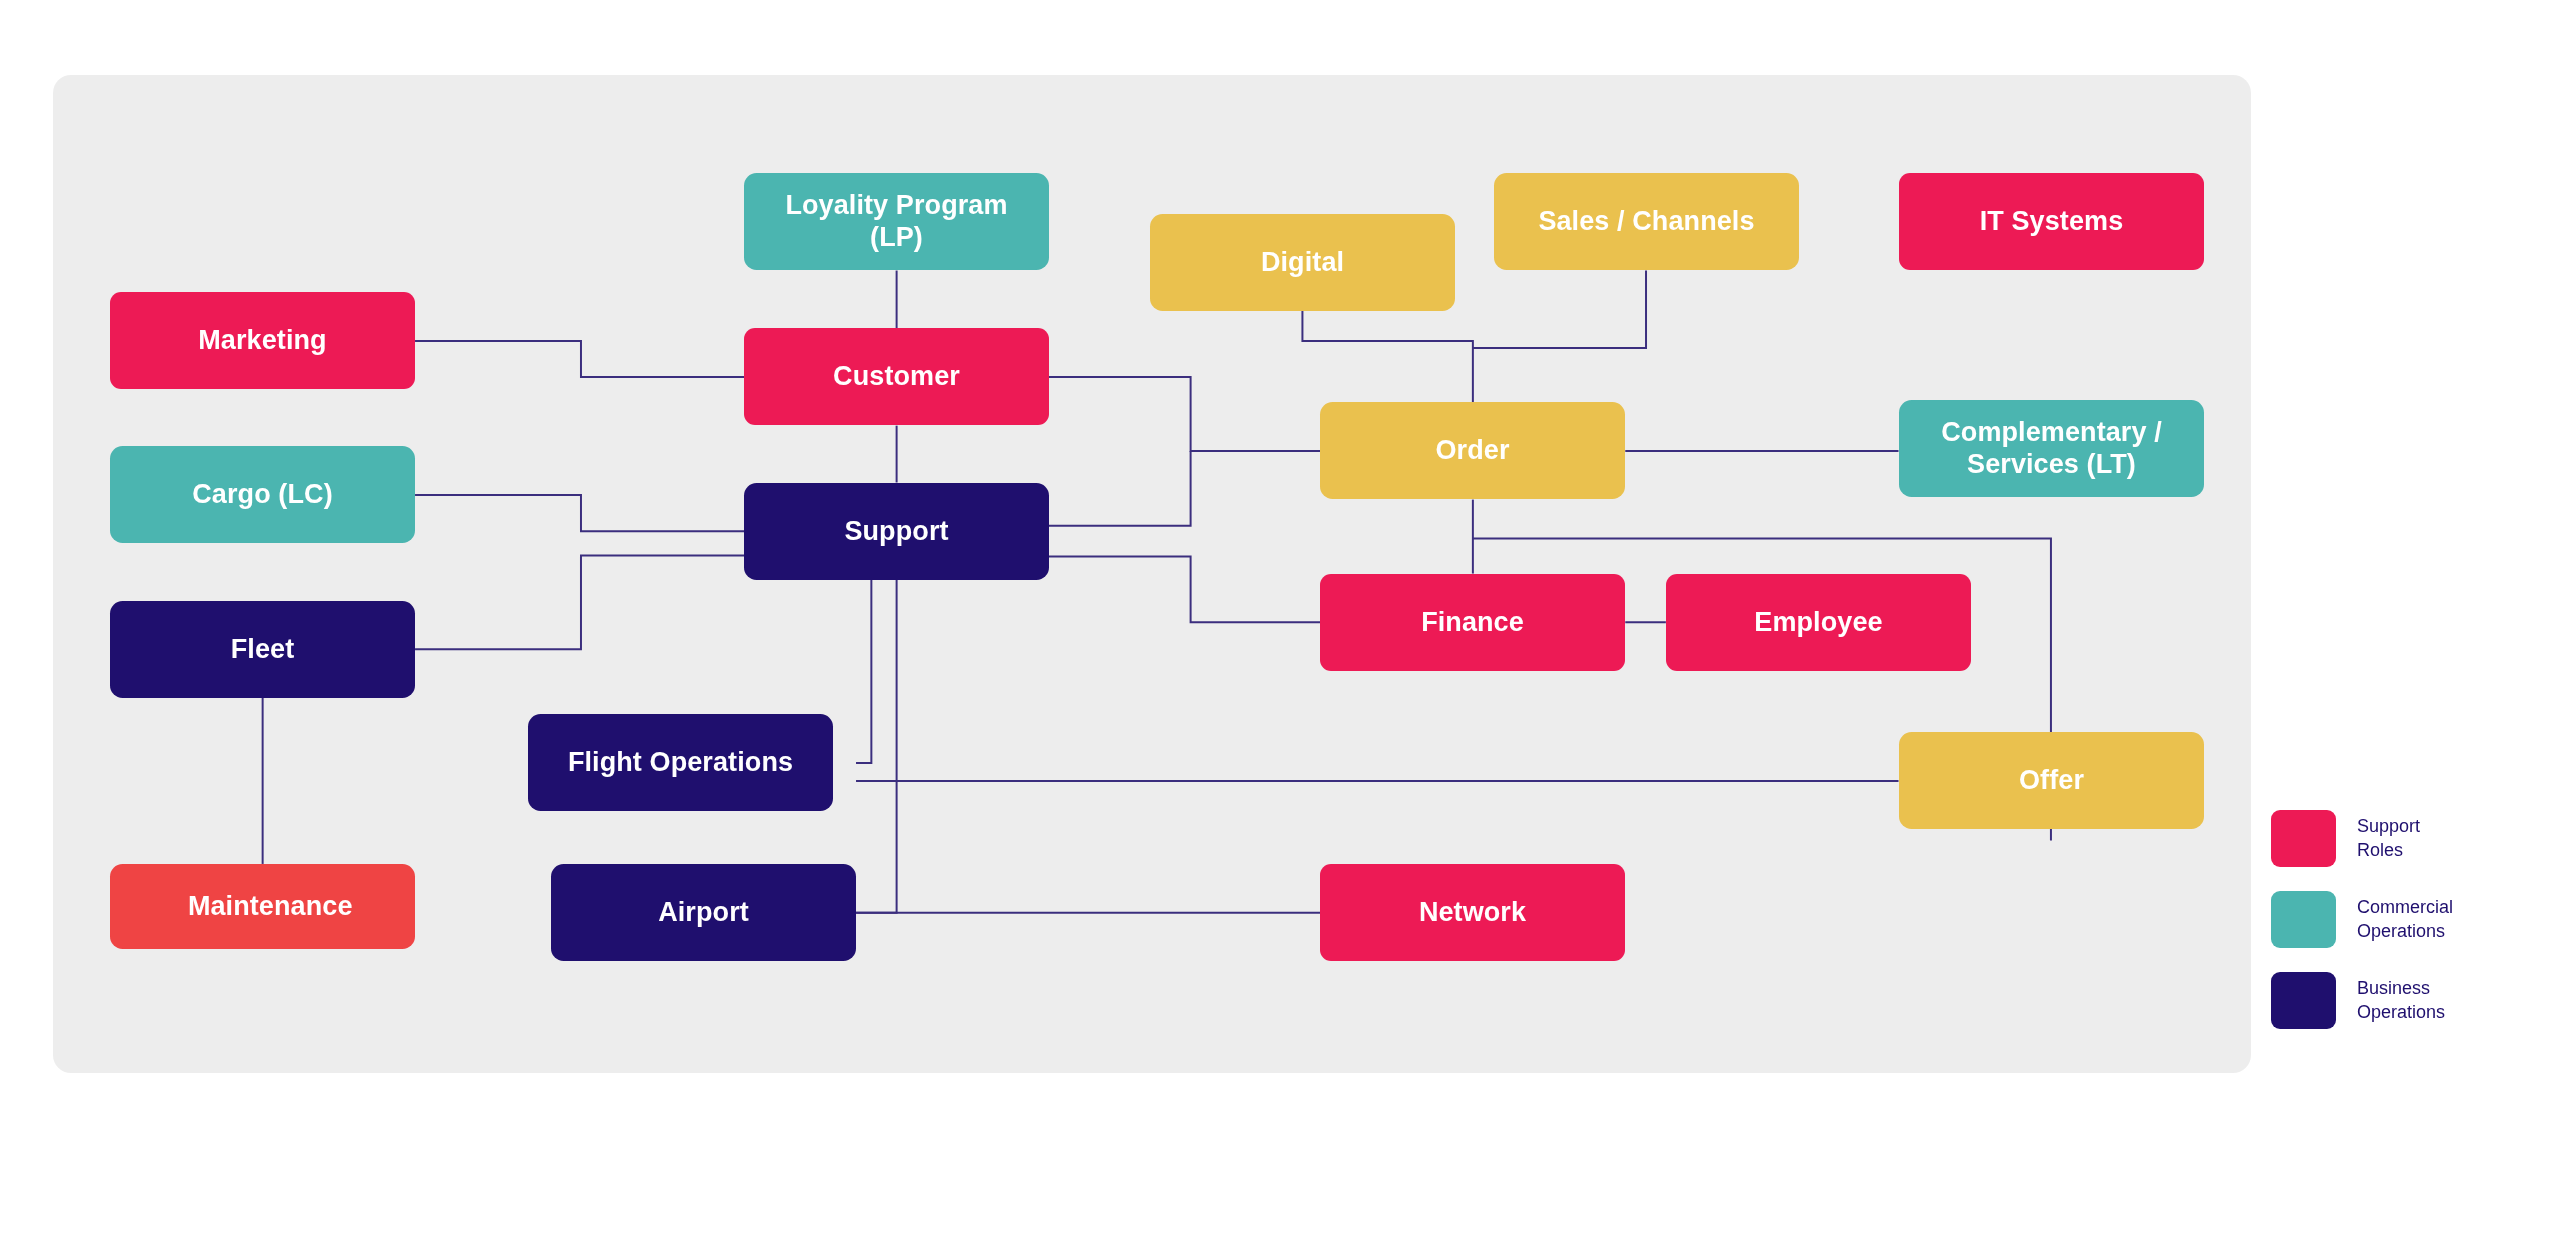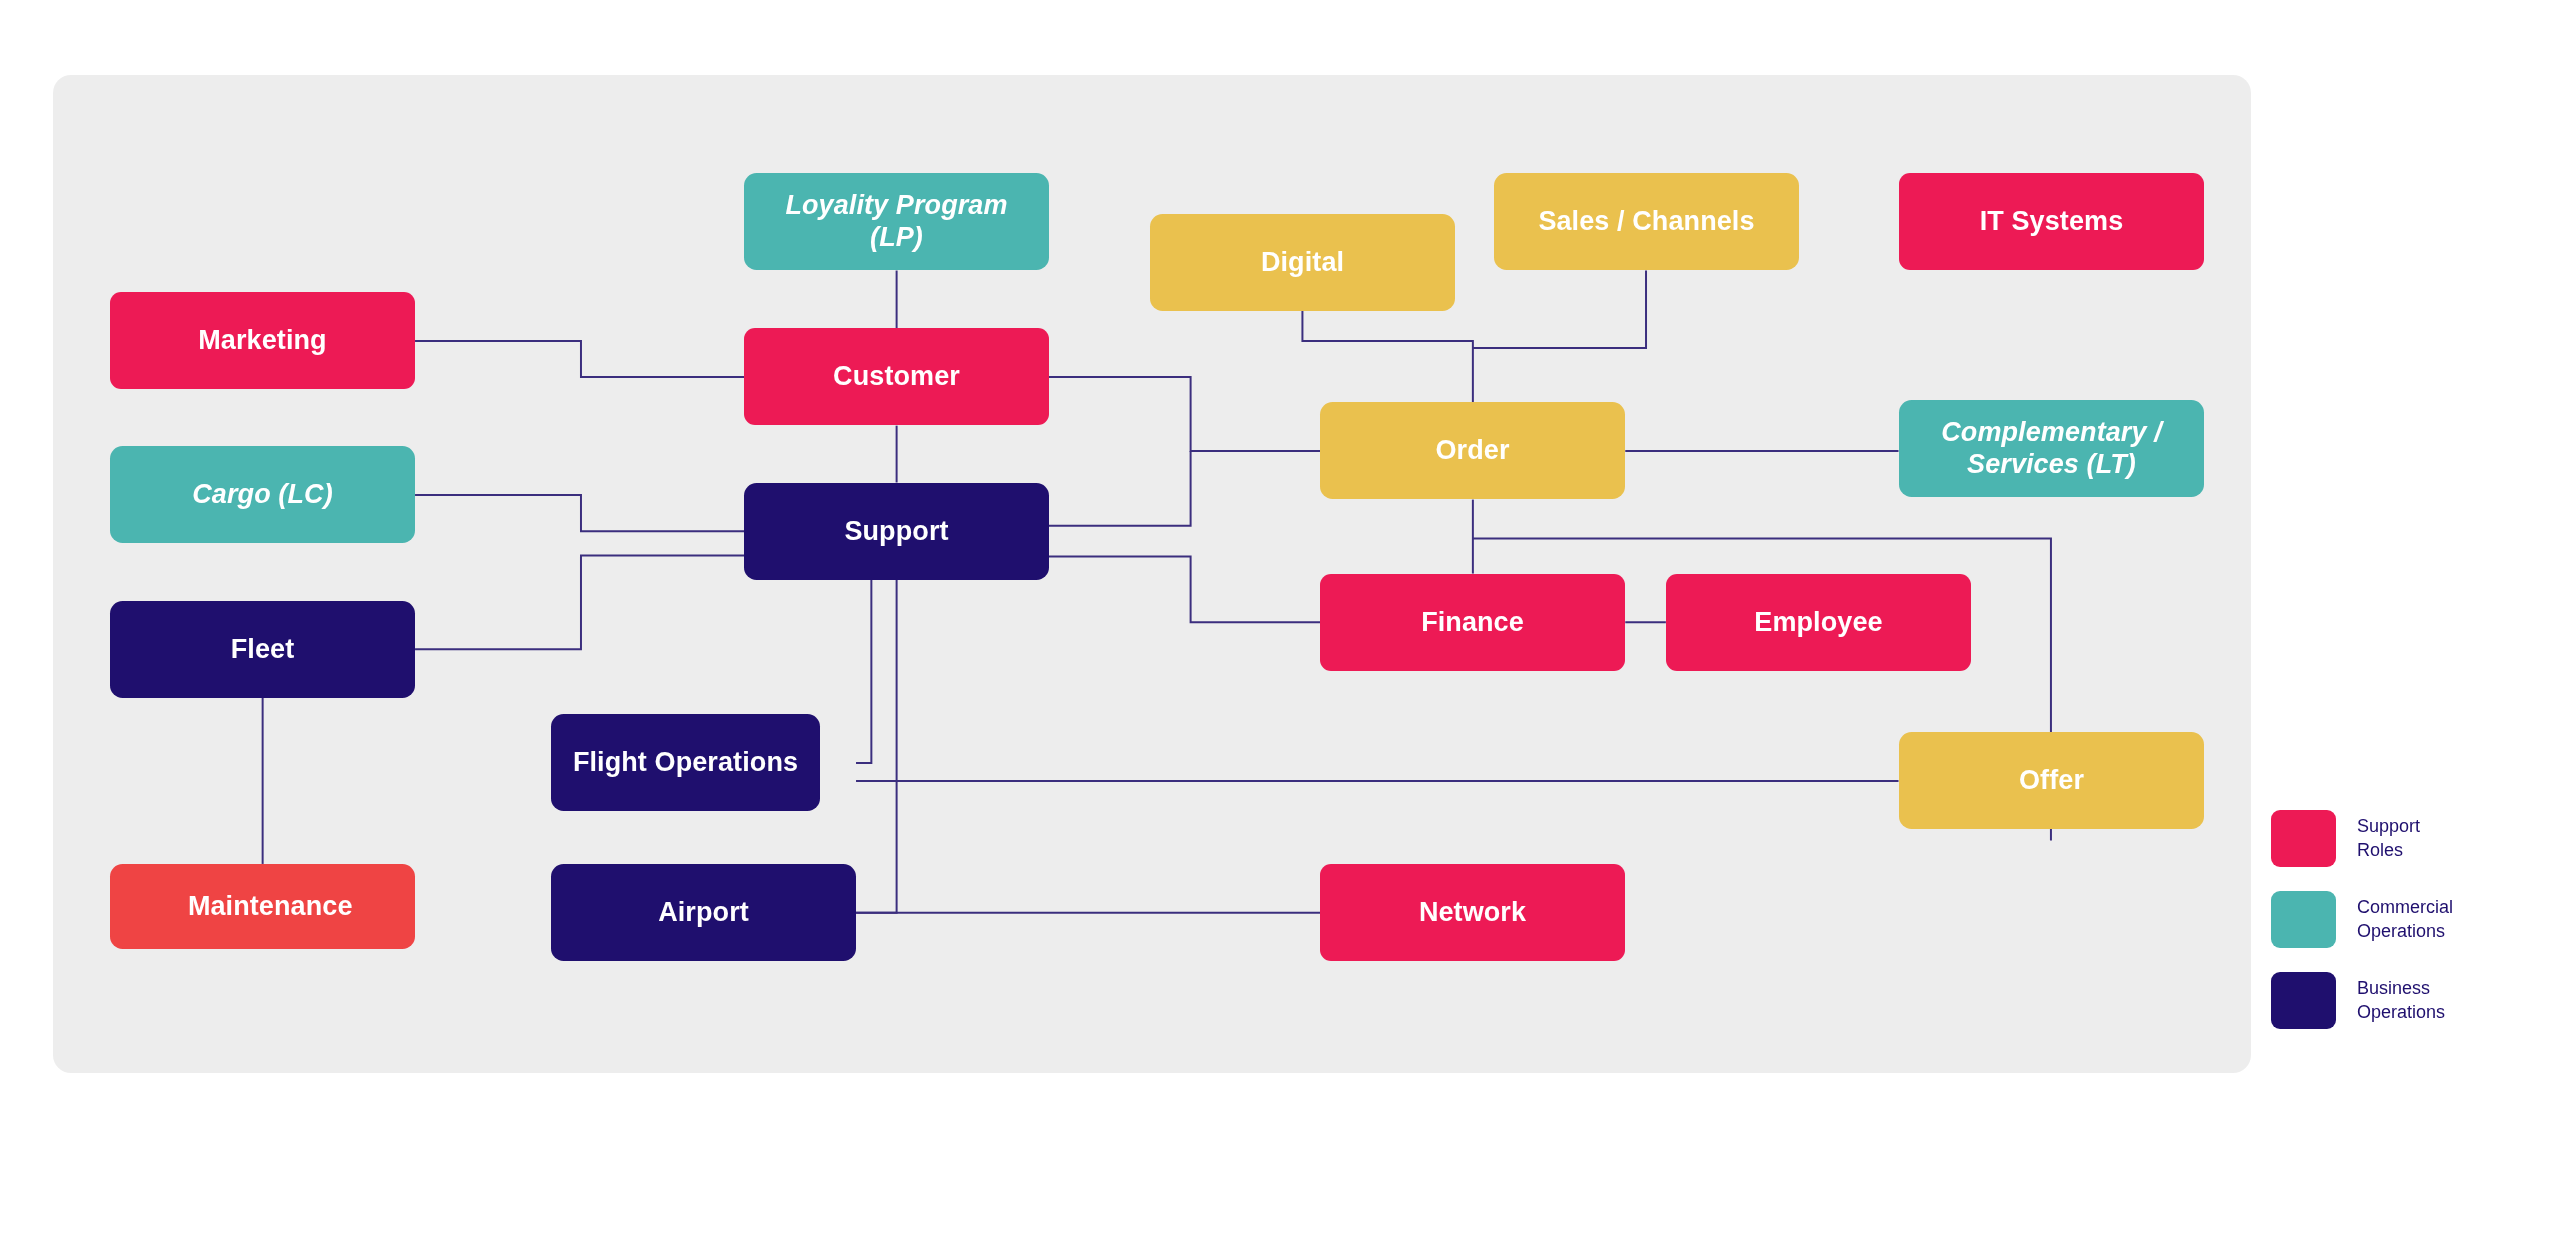--- a/index.html
+++ b/index.html
@@ -48,21 +48,21 @@
     text-align: center;
     color: #ffffff;
     font-weight: bold;
     font-size: 27px;
     line-height: 1.18;
     padding: 5.4px 12.6px;
     letter-spacing: 0.1px;
     z-index: 5;
   }
   .c-support    { background: #ED1A55; border-radius: 11px; }
-  .c-commercial { background: #4BB5B0; font-style: italic; }
+  .c-commercial { background: #4BB5B0; }
   .c-business   { background: #1F0F6E; }
   .c-noncore    { background: #EAC14E; }
 
   
   #reference-bar {
     position: absolute;
     left: 53px;
     top: 1101px;
     width: 2198px;
     height: 88px;
@@ -166,21 +166,21 @@
       <div class="node c-support" style="left: 110px; top: 292px; width: 305px; height: 97px; background: rgb(237, 26, 85);">Marketing</div>
       <div class="node c-support" style="left: 744px; top: 328px; width: 305px; height: 97px; background: rgb(237, 26, 85);">Customer</div>
       <div class="node c-noncore" style="left: 1320px; top: 402px; width: 305px; height: 97px; background: rgb(234, 193, 78);">Order</div>
       <div class="node c-commercial" style="left: 1899px; top: 400px; width: 305px; height: 97px; background: rgb(75, 181, 176);">Complementary /
 Services (LT)</div>
       <div class="node c-commercial" style="left: 110px; top: 446px; width: 305px; height: 97px; background: rgb(75, 181, 176);">Cargo (LC)</div>
       <div class="node c-business" style="left: 744px; top: 483px; width: 305px; height: 97px; background: rgb(31, 15, 110);">Support</div>
       <div class="node c-business" style="left: 110px; top: 601px; width: 305px; height: 97px; background: rgb(31, 15, 110);">Fleet</div>
       <div class="node c-support" style="left: 1320px; top: 574px; width: 305px; height: 97px; background: rgb(237, 26, 85);">Finance</div>
       <div class="node c-support" style="left: 1666px; top: 574px; width: 305px; height: 97px; background: rgb(237, 26, 85);">Employee</div>
-      <div class="node c-business" style="left: 551px; top: 714px; width: 269px; height: 97px; background: rgb(31, 15, 110); text-align: center;">Flight Operations</div>
+      <div class="node c-business" style="left: 528px; top: 714px; width: 305px; height: 97px; background: rgb(31, 15, 110); text-align: center;">Flight Operations</div>
       <div class="node c-noncore" style="left: 1899px; top: 732px; width: 305px; height: 97px; background: rgb(234, 193, 78);">Offer</div>
       <div class="node c-business" style="left: 110px; top: 864px; width: 305px; height: 85px; background: #ef4444; padding-left: 28px;">Maintenance</div>
       <div class="node c-business" style="left: 551px; top: 864px; width: 305px; height: 97px; background: rgb(31, 15, 110);">Airport</div>
       <div class="node c-support" style="left: 1320px; top: 864px; width: 305px; height: 97px; background: rgb(237, 26, 85);">Network</div>
     </div>
 
 
   <div id="legend">
       <div class="legend-row">
         <div class="legend-swatch" style="background: rgb(237, 26, 85);"></div>

